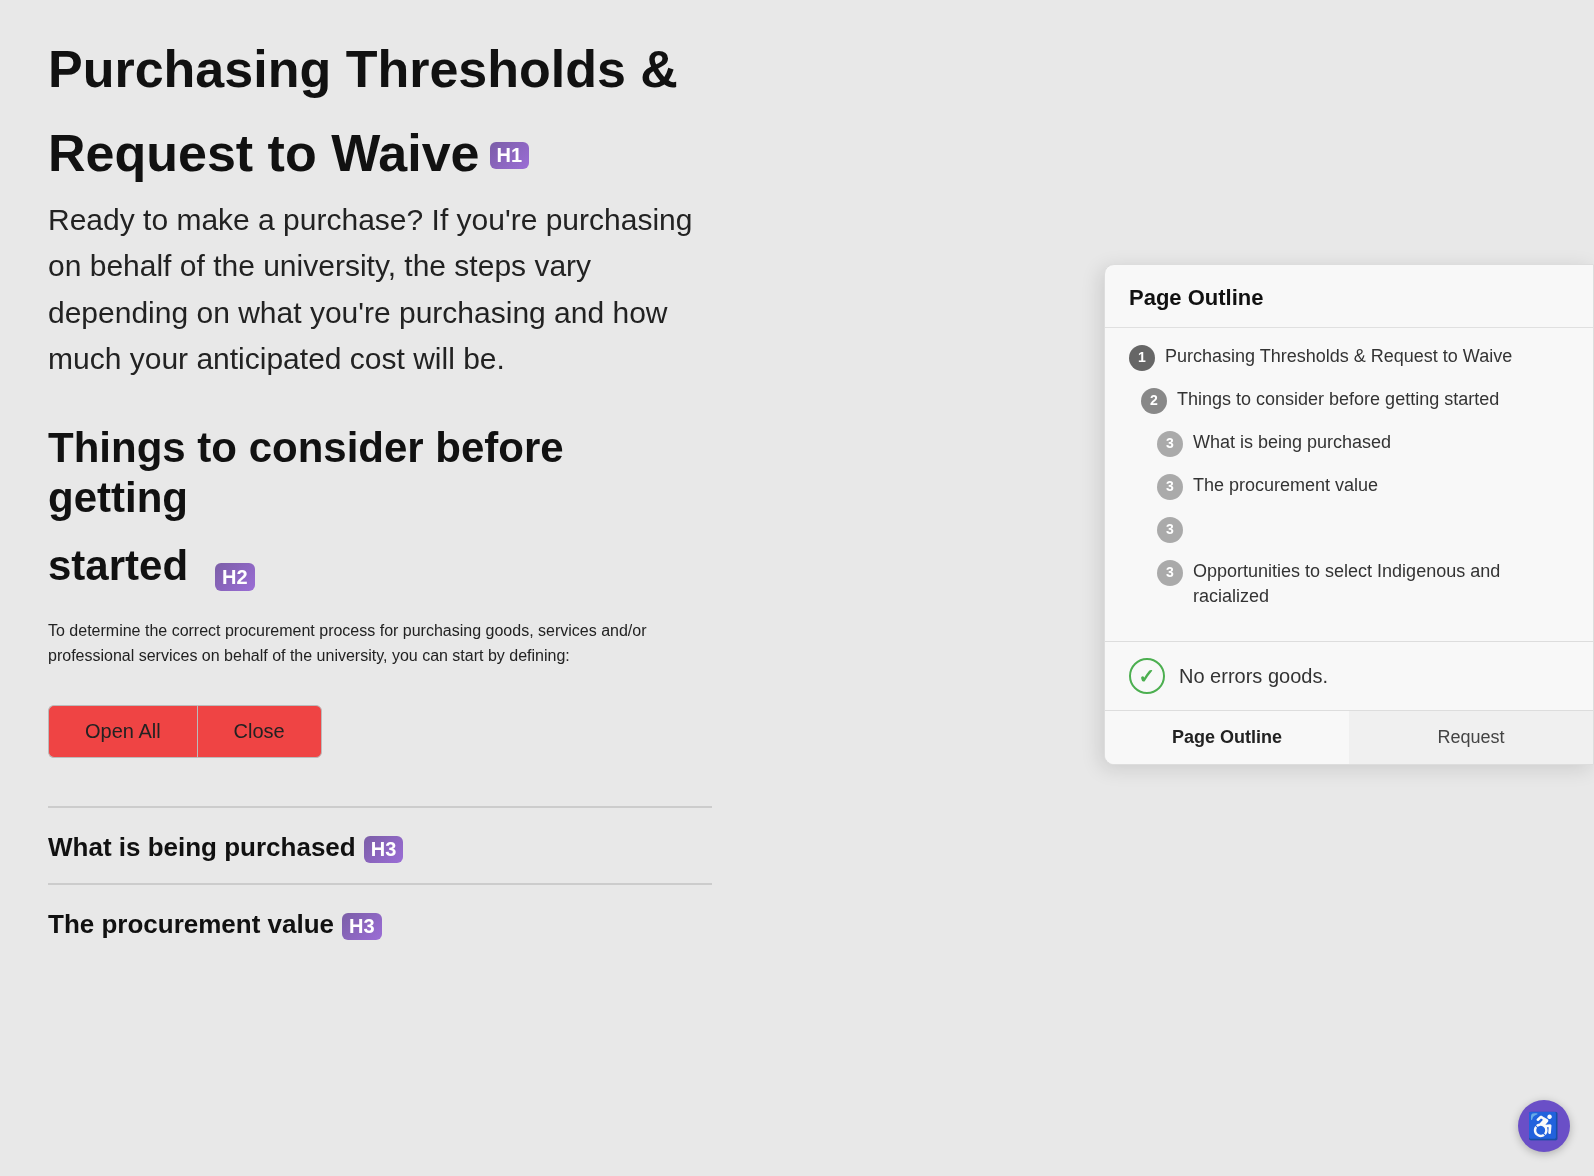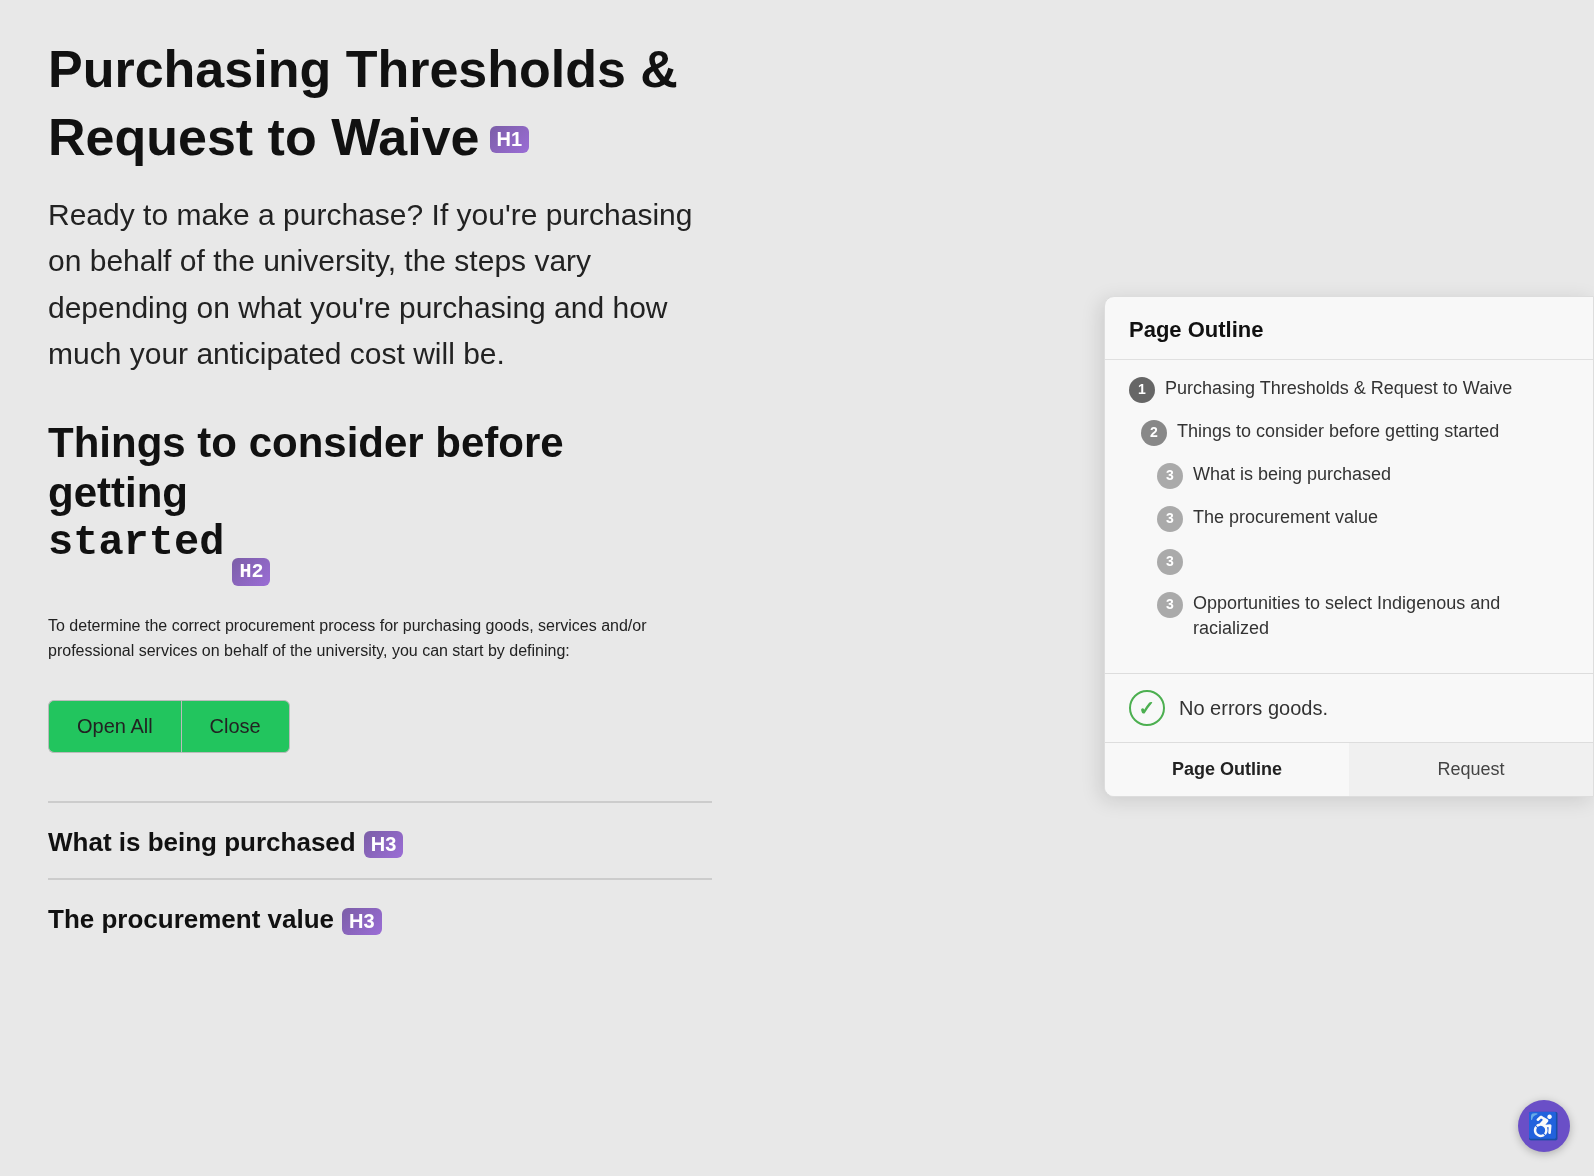--- a/index.html
+++ b/index.html
@@ -14,25 +14,25 @@
     .main-content {
       padding: 40px 48px;
       max-width: 760px;
     }
 
     .page-title {
       font-size: 52px;
       font-weight: 800;
       color: #111;
       line-height: 1.15;
-      margin-bottom: 24px;
+      margin-bottom: 13px;
       display: flex;
       align-items: flex-start;
       flex-wrap: wrap;
-      gap: 8px;
+      gap: 24px;
     }
 
     .heading-badge {
       display: inline-flex;
       align-items: center;
       justify-content: center;
       border-radius: 6px;
       font-size: 20px;
       font-weight: 700;
       color: white;
@@ -78,24 +78,24 @@
       margin-bottom: 36px;
     }
 
     .button-row {
       display: flex;
       gap: 0;
       margin-bottom: 48px;
     }
 
     .btn {
-      padding: 14px 28px;
+      padding: 14px 36px;
       font-size: 20px;
       font-weight: 500;
-      background: #22c55e;
+      background: #ef4444;
       border: 1.5px solid #bbb;
       cursor: pointer;
       color: #222;
     }
 
     .btn:first-child {
       border-right: none;
       border-radius: 6px 0 0 6px;
     }
     .btn:last-child {
@@ -113,21 +113,21 @@
       color: #111;
       display: flex;
       align-items: center;
       gap: 8px;
     }
 
     
     .page-outline-panel {
       position: absolute;
       right: 0;
-      top: 296px;
+      top: 264px;
       width: 490px;
       background: #f8f8f8;
       border: 1.5px solid #ddd;
       border-radius: 10px 0 0 10px;
       box-shadow: -4px 4px 20px rgba(0,0,0,0.12);
       overflow: hidden;
     }
 
     .panel-header {
       padding: 20px 24px 16px;
@@ -285,21 +285,21 @@
       <span class="heading-badge badge-h1">H1</span>
     </span>
   </h1>
 
   <p class="intro-text">Ready to make a purchase? If you're purchasing on behalf of the university, the steps vary depending on what you're purchasing and how much your anticipated cost will be.</p>
 
   <h2 class="section-heading">
     <span>
       <span>Things to consider before getting</span>
       <br>
-      <span style="display:flex;align-items:flex-start;gap:8px;font-family:Liberation Mono, monospace;">
+      <span style="display:flex;align-items:flex-end;gap:27px;">
         <span>started</span>
         <span class="heading-badge badge-h2">H2</span>
       </span>
     </span>
   </h2>
 
   <p class="section-body">To determine the correct procurement process for purchasing goods, services and/or professional services on behalf of the university, you can start by defining:</p>
 
   <div class="button-row">
     <button class="btn">Open All</button>

